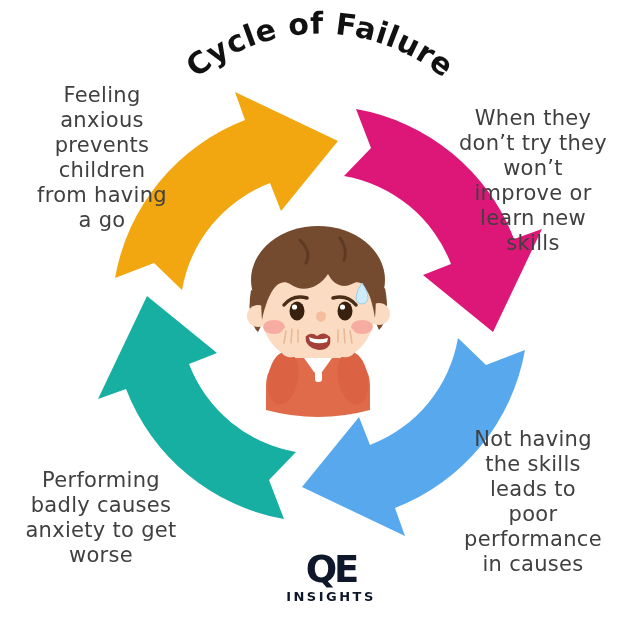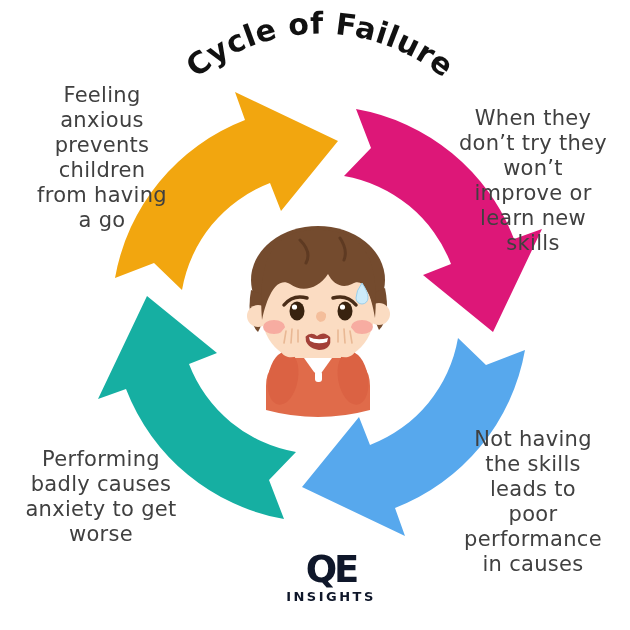--- a/index.html
+++ b/index.html
@@ -12,21 +12,21 @@
     font-family:"DejaVu Sans",sans-serif; font-weight:bold;
     font-size:30px; letter-spacing:0.5px; fill:#111111;
   }
   .step {
     position:absolute; text-align:center; white-space:pre-line;
     font-size:21px; line-height:25px; color:#404040; letter-spacing:0.3px;
   }
   #step-tl { left:6px;   top:83px;  width:192px; }
   #step-tr { left:440px; top:78px;  width:186px;margin-top:28px; }
   #step-br { left:440px; top:427px; width:186px; }
-  #step-bl { left:4px;   top:447px; width:194px; }
+  #step-bl { left:4px;   top:468px; width:194px; }
   .logo { position:absolute; left:16px; top:550px; width:100%; text-align:center; color:#0f172a; }
   .logo .mark {
     font-weight:bold; font-size:37px; line-height:40px; letter-spacing:-3px;
     font-family:"DejaVu Sans",sans-serif;
   }
   .logo .tag {
     font-size:13px; letter-spacing:2.5px; font-weight:bold; margin-top:-1px;
     font-family:"DejaVu Sans",sans-serif;
   }
 </style>

